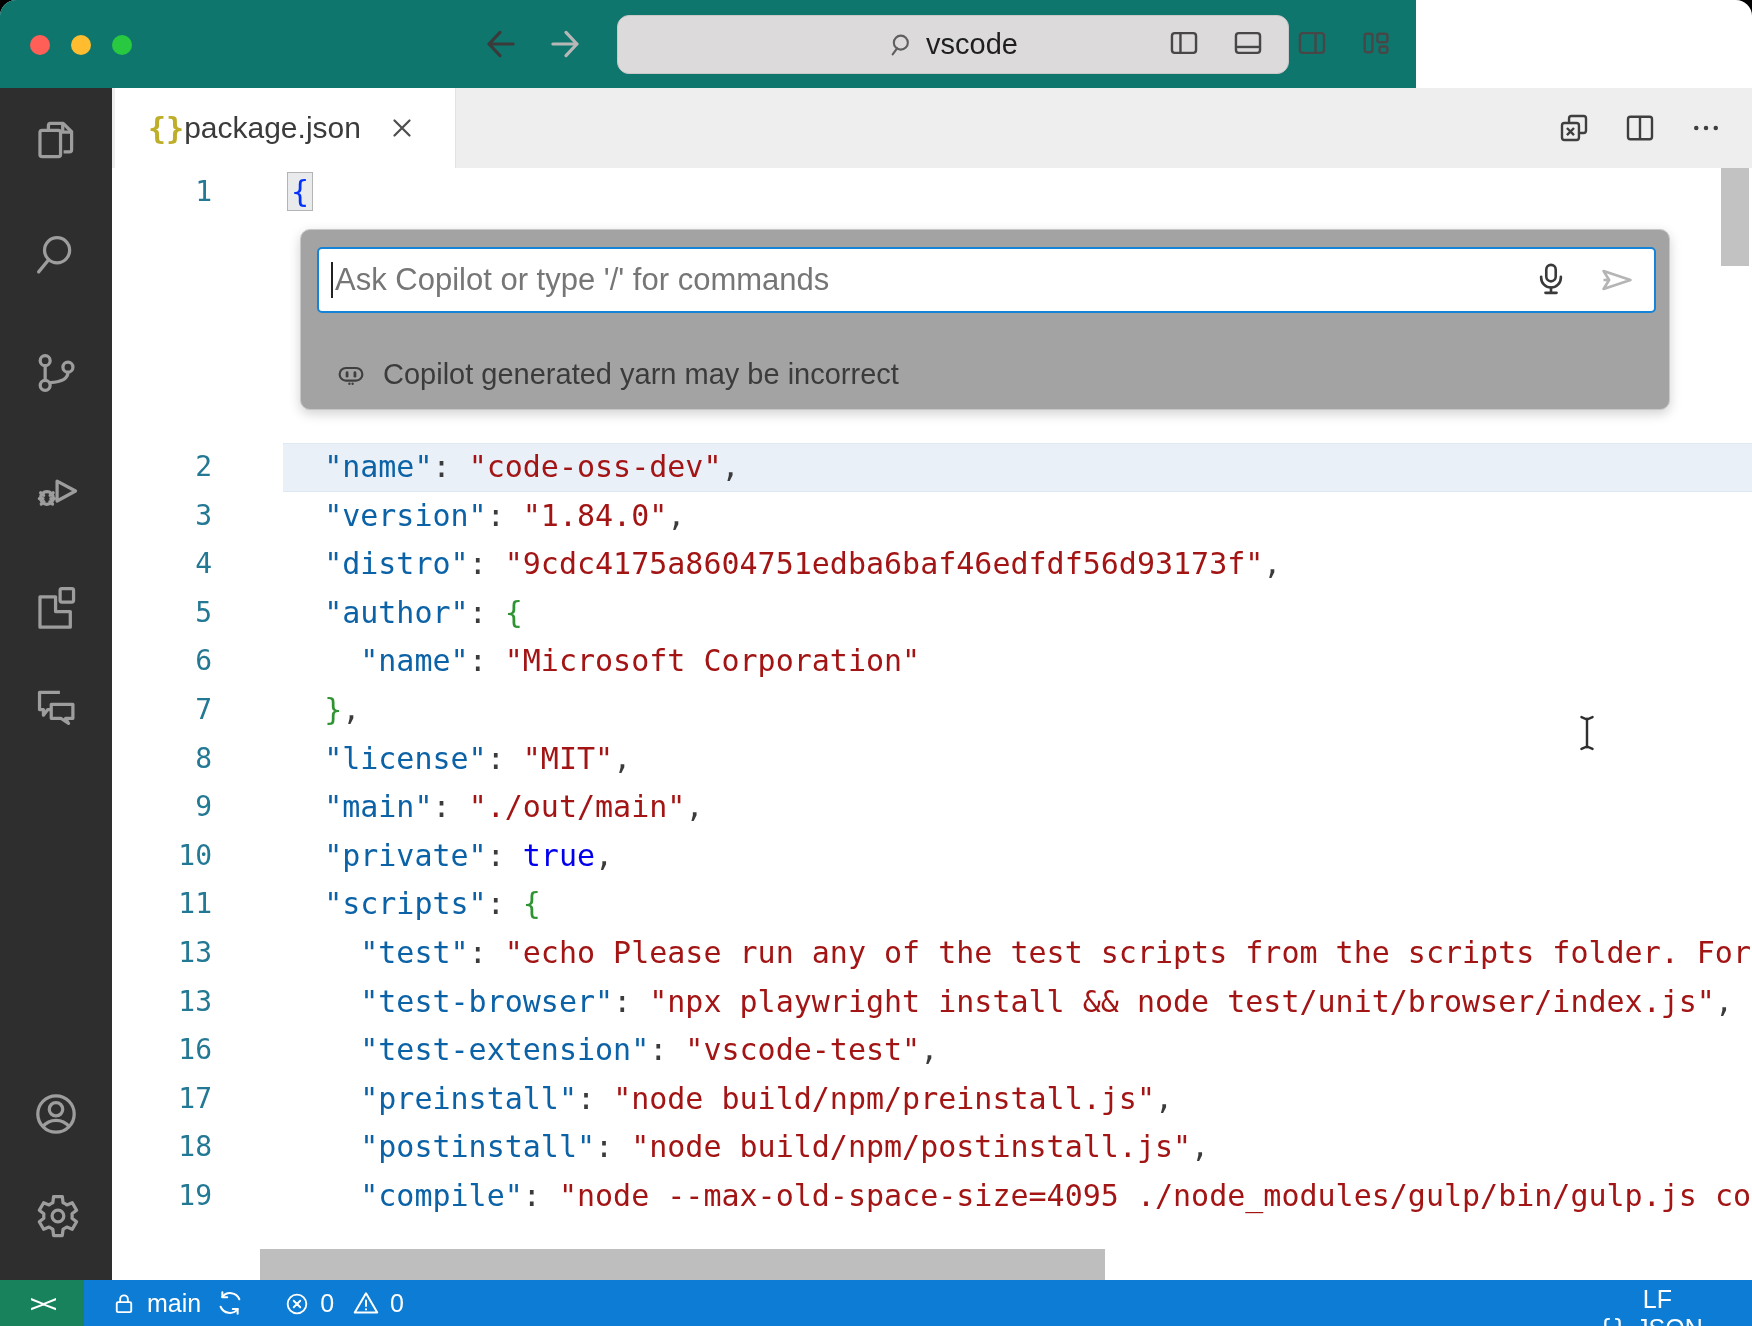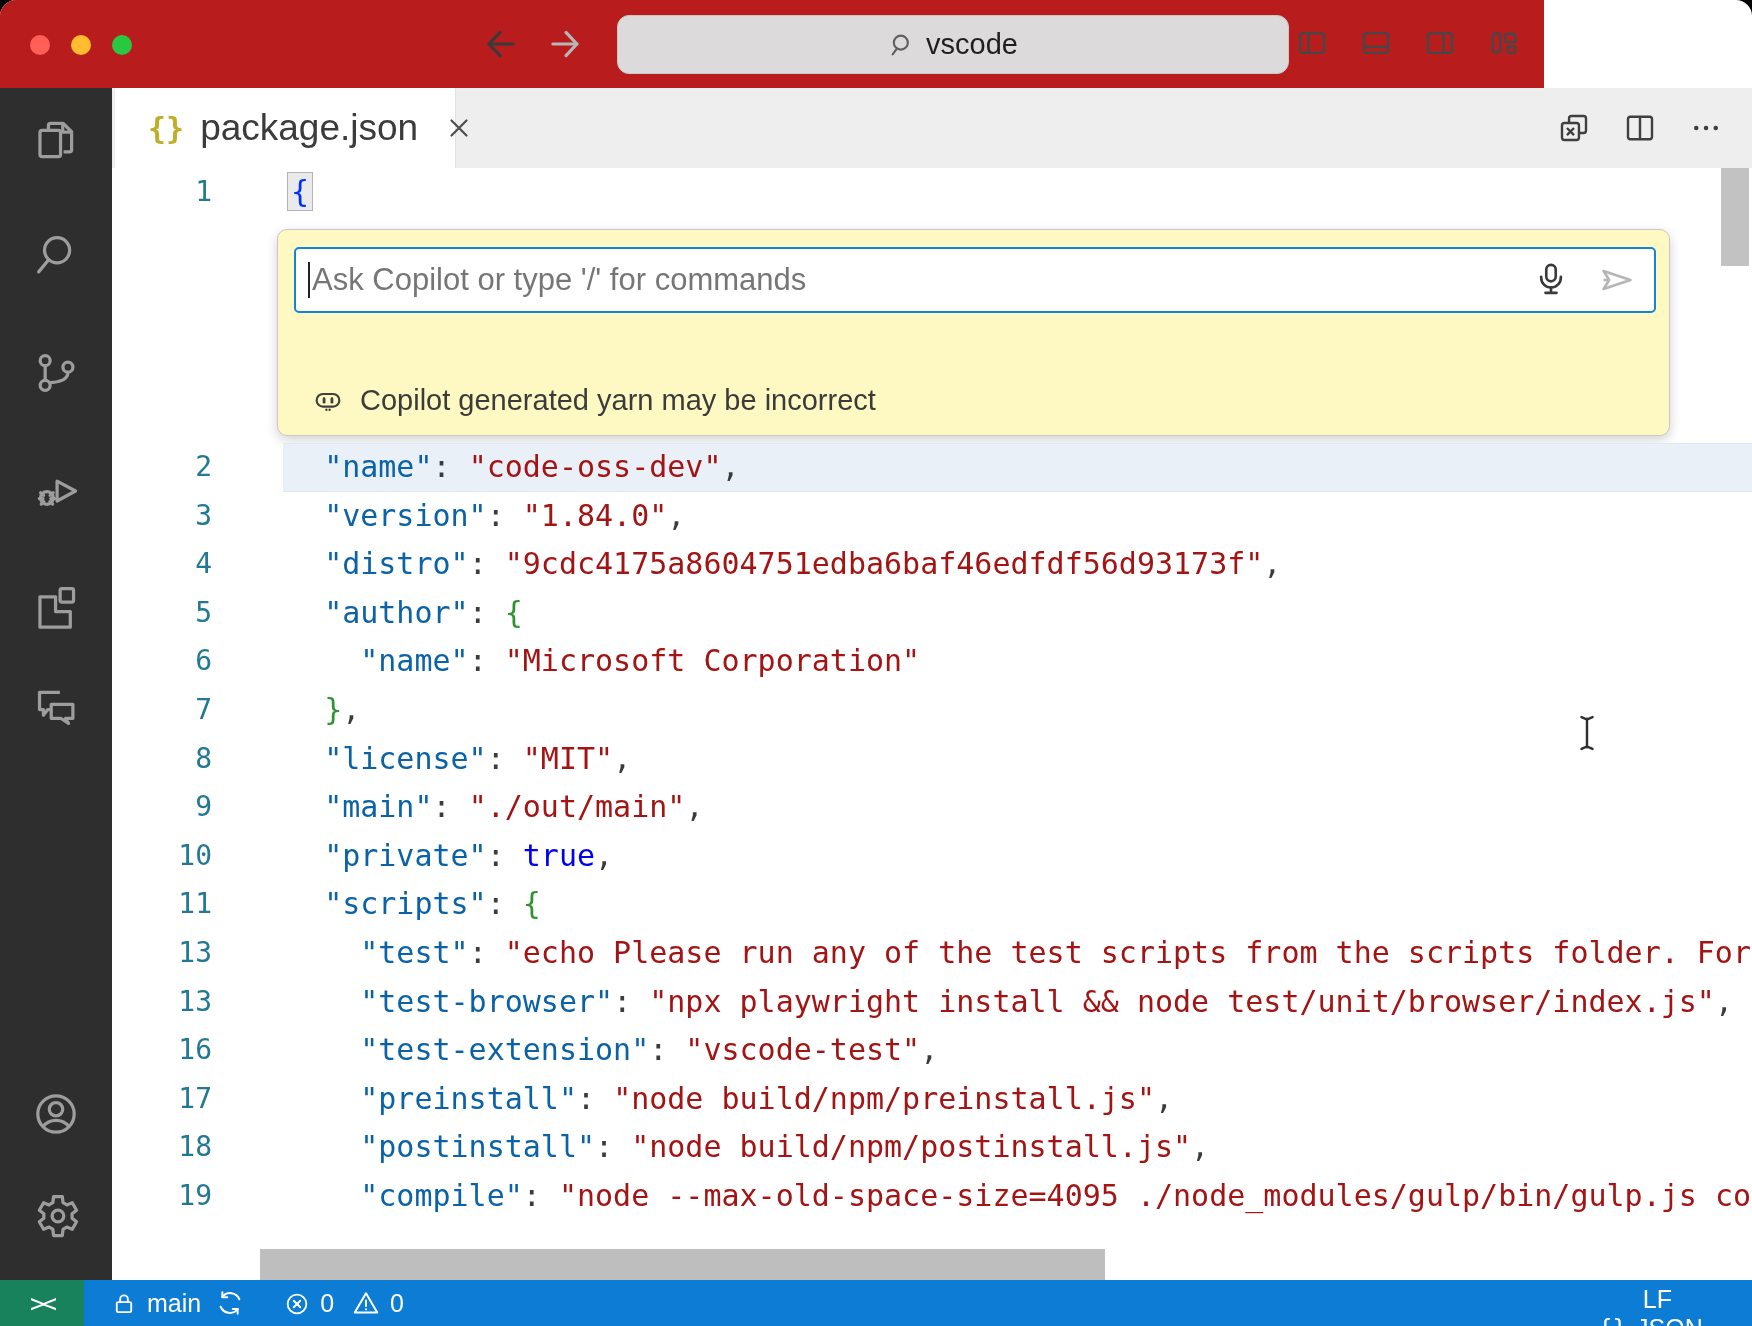--- a/index.html
+++ b/index.html
@@ -1,61 +1,61 @@
 <!DOCTYPE html>
 <html><head>
 <meta charset="utf-8">
 <style>
   html,body{margin:0;padding:0;background:#000;}
   .window{position:relative;width:1752px;height:1326px;background:#fff;overflow:hidden;
           border-radius:16px 16px 0 0;font-family:"Liberation Sans",sans-serif;}
   svg{display:block}
 
   
-  .titlebar{position:absolute;left:0;top:0;width:1544px;height:88px;background:#b91c1c;
+  .titlebar{position:absolute;left:0;top:0;width:1416px;height:88px;background:#0f766e;
             border-bottom:1px solid #c9c7c7;}
   .traffic{position:absolute;top:35px;width:20px;height:20px;border-radius:50%;}
   .t-red{left:30px;background:#ff5f57;}
   .t-yellow{left:71px;background:#febc2e;}
   .t-green{left:112px;background:#28c840;}
   .nav-arrow{position:absolute;top:28px;}
   .search-field{position:absolute;left:617px;top:15px;width:670px;height:57px;background:#dcdadb;
                 border:1px solid #c9c7c8;border-radius:12px;display:flex;align-items:center;justify-content:center;gap:10px;}
   .search-text{font-size:29px;color:#1f1f1f;}
   .win-icons{position:absolute;right:22px;top:26px;display:flex;gap:28px;align-items:center;}
 
   
   .activitybar{position:absolute;left:0;top:88px;width:112px;height:1192px;background:#2e2e2e;}
   .act-icon{position:absolute;left:30px;width:52px;height:52px;}
 
   
   .tabbar{position:absolute;left:112px;top:88px;width:1640px;height:80px;background:#eeeeee;}
   .tab{position:absolute;left:3px;top:0;width:340px;height:80px;background:#ffffff;border-right:1px solid #e2e2e2;
        display:flex;align-items:center;}
   .tab-json-icon{margin-left:33px;font-family:"DejaVu Sans Mono",monospace;font-size:30px;font-weight:bold;color:#bfae2a;}
-  .tab-label{margin-left:16px;font-size:37px;color:#3b3b3b;}
+  .tab-label{font-size:30px;color:#3b3b3b;}
   .tab-close{margin-left:26px;}
   .editor-actions{position:absolute;right:28px;top:0;height:80px;display:flex;align-items:center;gap:30px;}
 
   
   .editor{position:absolute;left:112px;top:168px;width:1640px;height:1112px;background:#fff;overflow:hidden;}
   .code-row{display:flex;height:48.6px;position:relative;}
   .code-row.current::before{content:"";position:absolute;left:171px;right:0;top:0;bottom:0;
      background:#e9f0f8;border-top:1px solid #dfe9f4;border-bottom:1px solid #dfe9f4;}
   .gutter{flex:0 0 128px;text-align:right;padding-right:28px;box-sizing:border-box;
      font-family:"DejaVu Sans Mono",monospace;font-size:28px;line-height:48.6px;color:#237893;position:relative;z-index:1;}
   .code-text{white-space:pre;font-family:"DejaVu Sans Mono",monospace;font-size:30px;line-height:48.6px;
      padding-left:48px;position:relative;z-index:1;color:#3b3b3b;}
   .tk-key{color:#0b62a6;} .tk-str{color:#a31515;} .tk-kw{color:#0000ee;}
   .tk-pn{color:#3b3b3b;} .tk-b1{color:#0431fa;} .tk-b2{color:#2e9331;}
   .brace-box{background:#e8eaec;outline:1.5px solid #b4b4b4;padding:1px 3px;}
 
   
   .widget-zone{height:226.4px;position:relative;}
-  .copilot-panel{position:absolute;left:165px;right:82px;top:12px;height:207px;background:#fef9c3;
+  .copilot-panel{position:absolute;left:188px;right:82px;top:12px;height:181px;background:#a3a3a3;
      border:1.5px solid #c8c8c8;border-radius:10px;box-shadow:0 4px 12px rgba(0,0,0,.18);box-sizing:border-box;}
   .copilot-input{position:absolute;left:16px;right:13px;top:17px;height:66px;background:#fff;
      border:2.5px solid #1583d7;border-radius:5px;box-sizing:border-box;display:flex;align-items:center;}
   .caret{width:2px;height:36px;background:#222;margin-left:12px;}
   .placeholder{margin-left:2px;font-size:31px;color:#767676;flex:1;}
   .input-icons{display:flex;align-items:center;gap:22px;margin-right:16px;}
   .copilot-note{position:absolute;left:34px;bottom:18px;display:flex;align-items:center;gap:16px;}
   .note-text{font-size:29px;color:#3b3b3b;}
 
   

